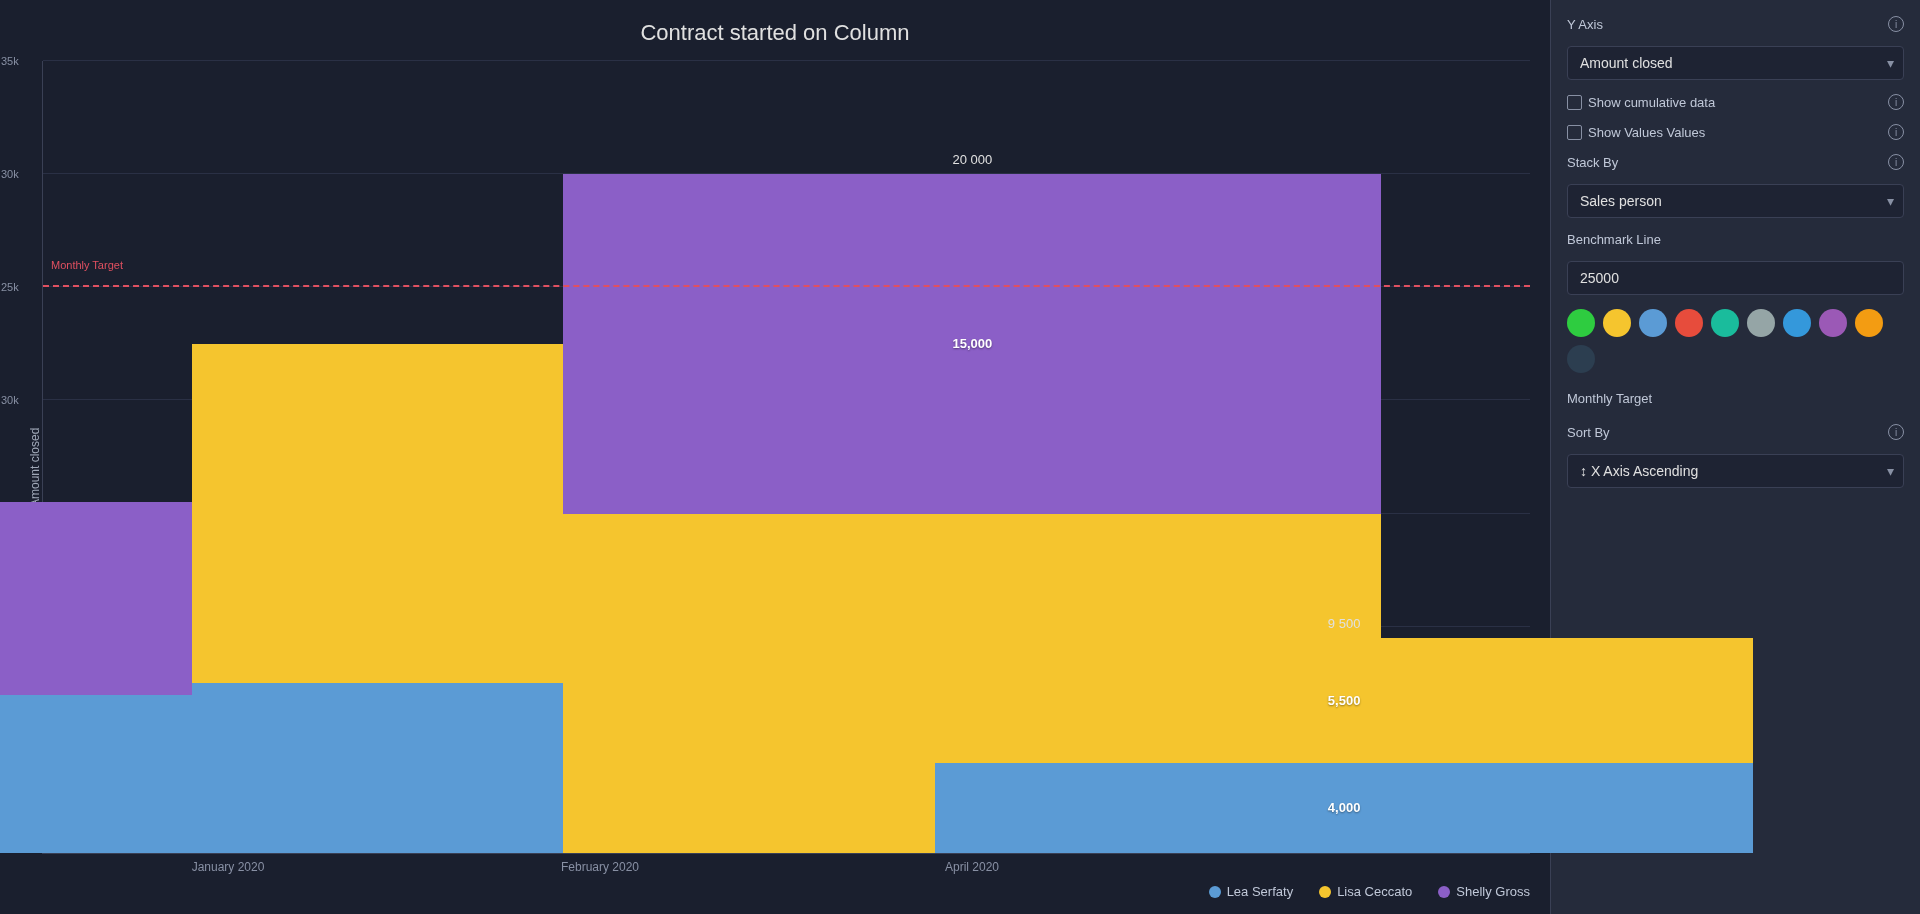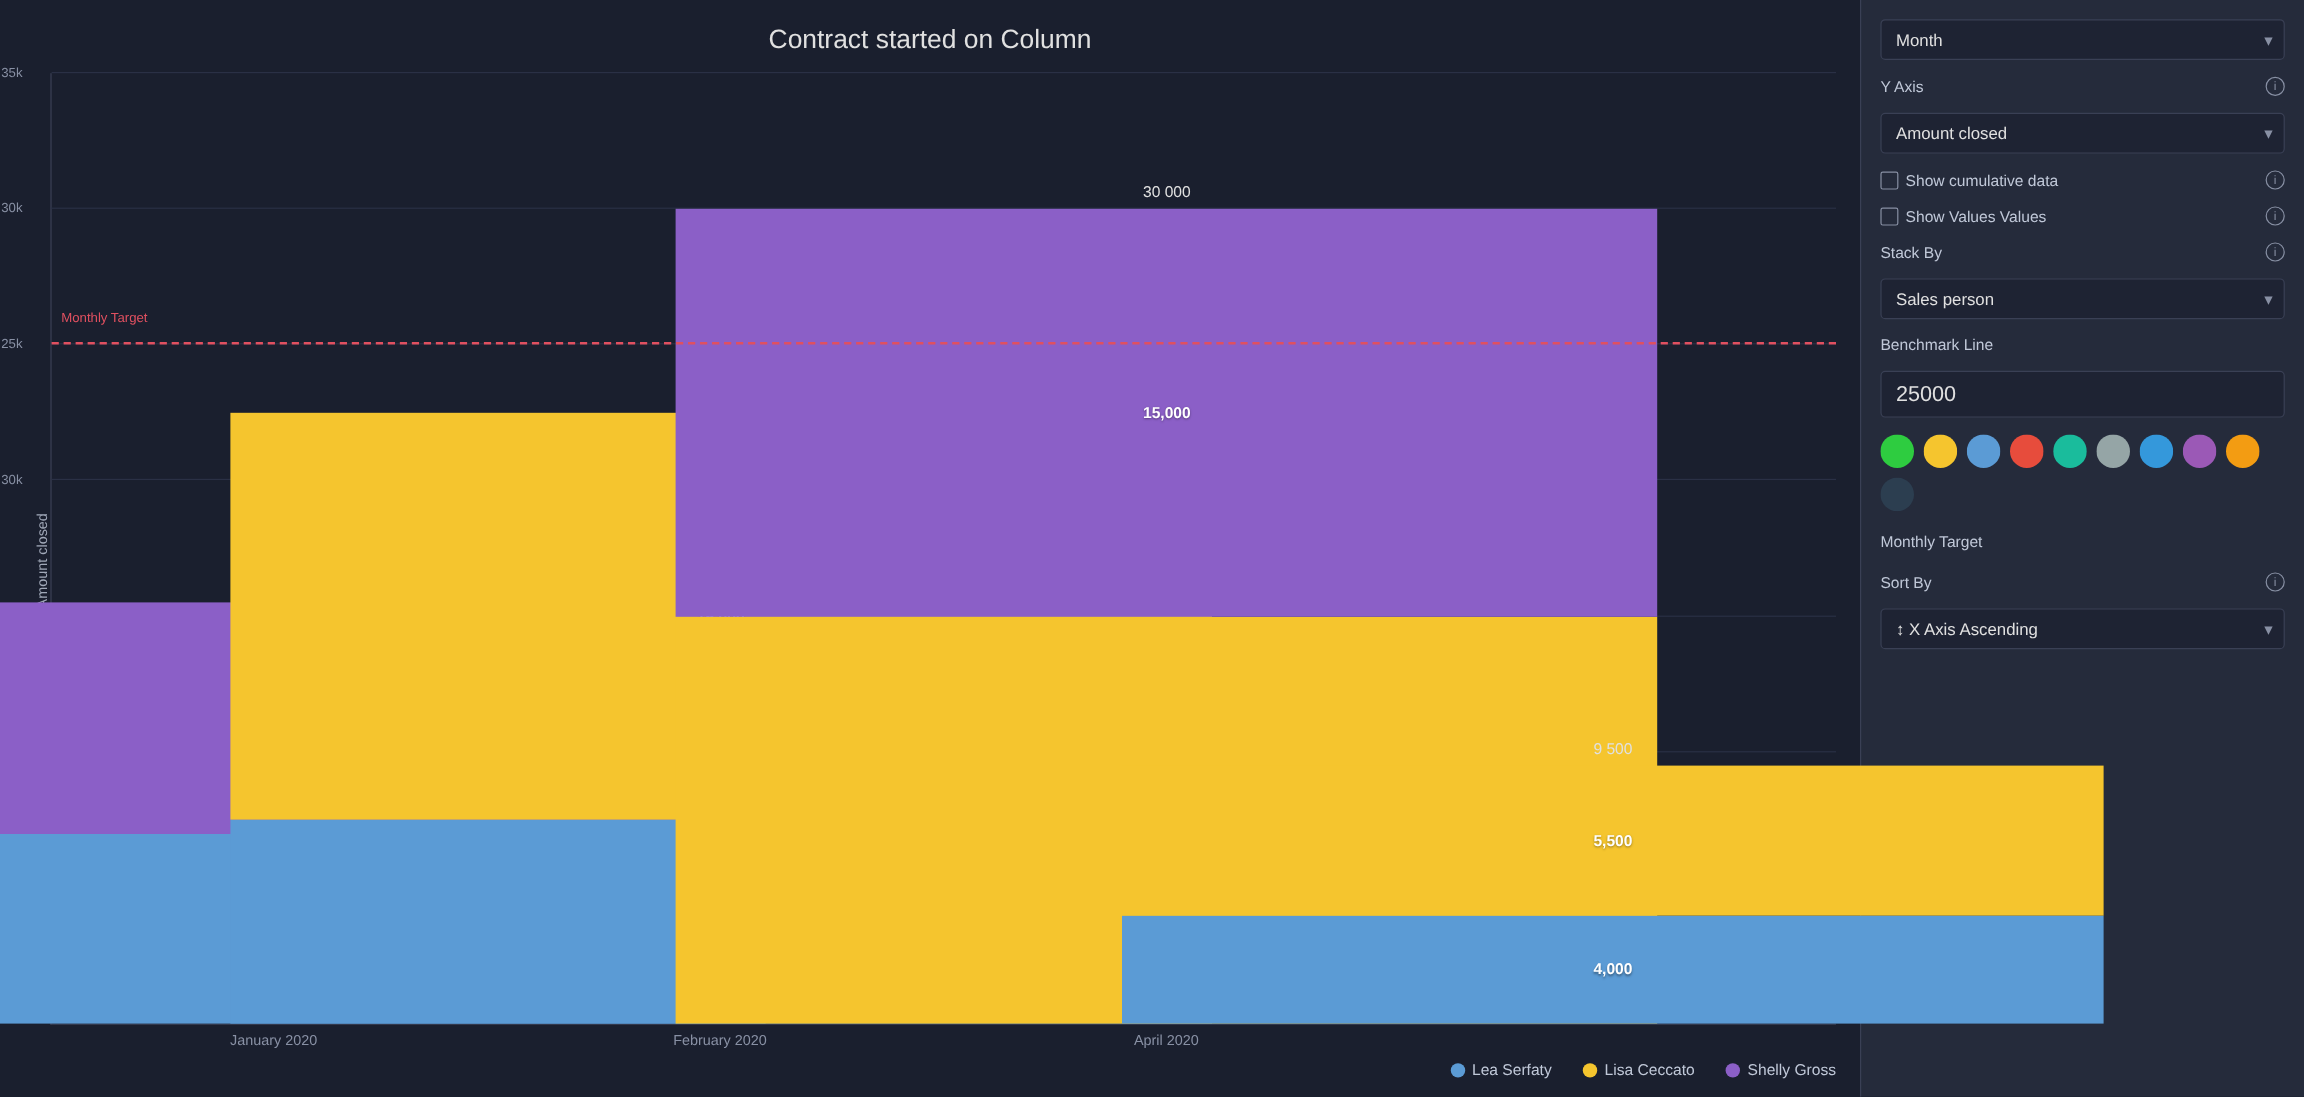--- a/index.html
+++ b/index.html
@@ -235,21 +235,21 @@
       flex-shrink: 0;
     }
 
     .benchmark-input {
       width: 100%;
       background: #1e2333;
       border: 1px solid #3a4055;
       border-radius: 4px;
       color: #e0e0e0;
       padding: 8px 12px;
-      font-size: 18px;
+      font-size: 14px;
     }
 
     .color-swatches {
       display: flex;
       flex-wrap: wrap;
       gap: 8px;
     }
 
     .color-swatch {
       width: 28px;
@@ -325,21 +325,21 @@
           <div class="bar-stack" style="position: absolute; bottom: 0px; left: 10%; width: 55%; height: 64.2857%;">
             <div class="bar-total-label">22 500</div>
             <div class="bar-segment" style="height: 33.3333%; background-color: rgb(91, 155, 213); width: 100%;">
               <span class="bar-segment-label">7,500</span>
             </div>
             <div class="bar-segment" style="height: 66.6667%; background-color: rgb(245, 197, 46); width: 100%;">
               <span class="bar-segment-label">15,000</span>
             </div>
           </div>
           <div class="bar-stack" style="position: absolute; bottom: 0px; left: 35%; width: 55%; height: 85.7143%;">
-            <div class="bar-total-label">30 000</div>
+            <div class="bar-total-label">20 000</div>
             <div class="bar-segment" style="height: 50%; background-color: rgb(245, 197, 46); width: 100%;">
               <span class="bar-segment-label">15,000</span>
             </div>
             <div class="bar-segment" style="height: 50%; background-color: rgb(139, 95, 199); width: 100%;">
               <span class="bar-segment-label">15,000</span>
             </div>
           </div>
           <div class="bar-stack" style="position: absolute; bottom: 0px; left: 60%; width: 55%; height: 27.1429%;">
             <div class="bar-total-label">9 500</div>
             <div class="bar-segment" style="height: 42.1053%; background-color: rgb(91, 155, 213); width: 100%;">
@@ -370,25 +370,20 @@
       </div>
       <div class="legend-item">
         <div class="legend-dot" style="background-color: rgb(139, 95, 199);"></div>
         <span>Shelly Gross</span>
       </div>
     </div>
 </div>
 
 <div class="sidebar">
 
-  <div class="dropdown-wrapper">
-    <select>
-      <option>Month</option>
-    </select>
-  </div>
 
   <div class="sidebar-row">
     <span class="sidebar-label">
       <span>Y Axis</span>
     </span>
     <span class="info-icon">i</span>
   </div>
 
   <div class="dropdown-wrapper">
     <select>

